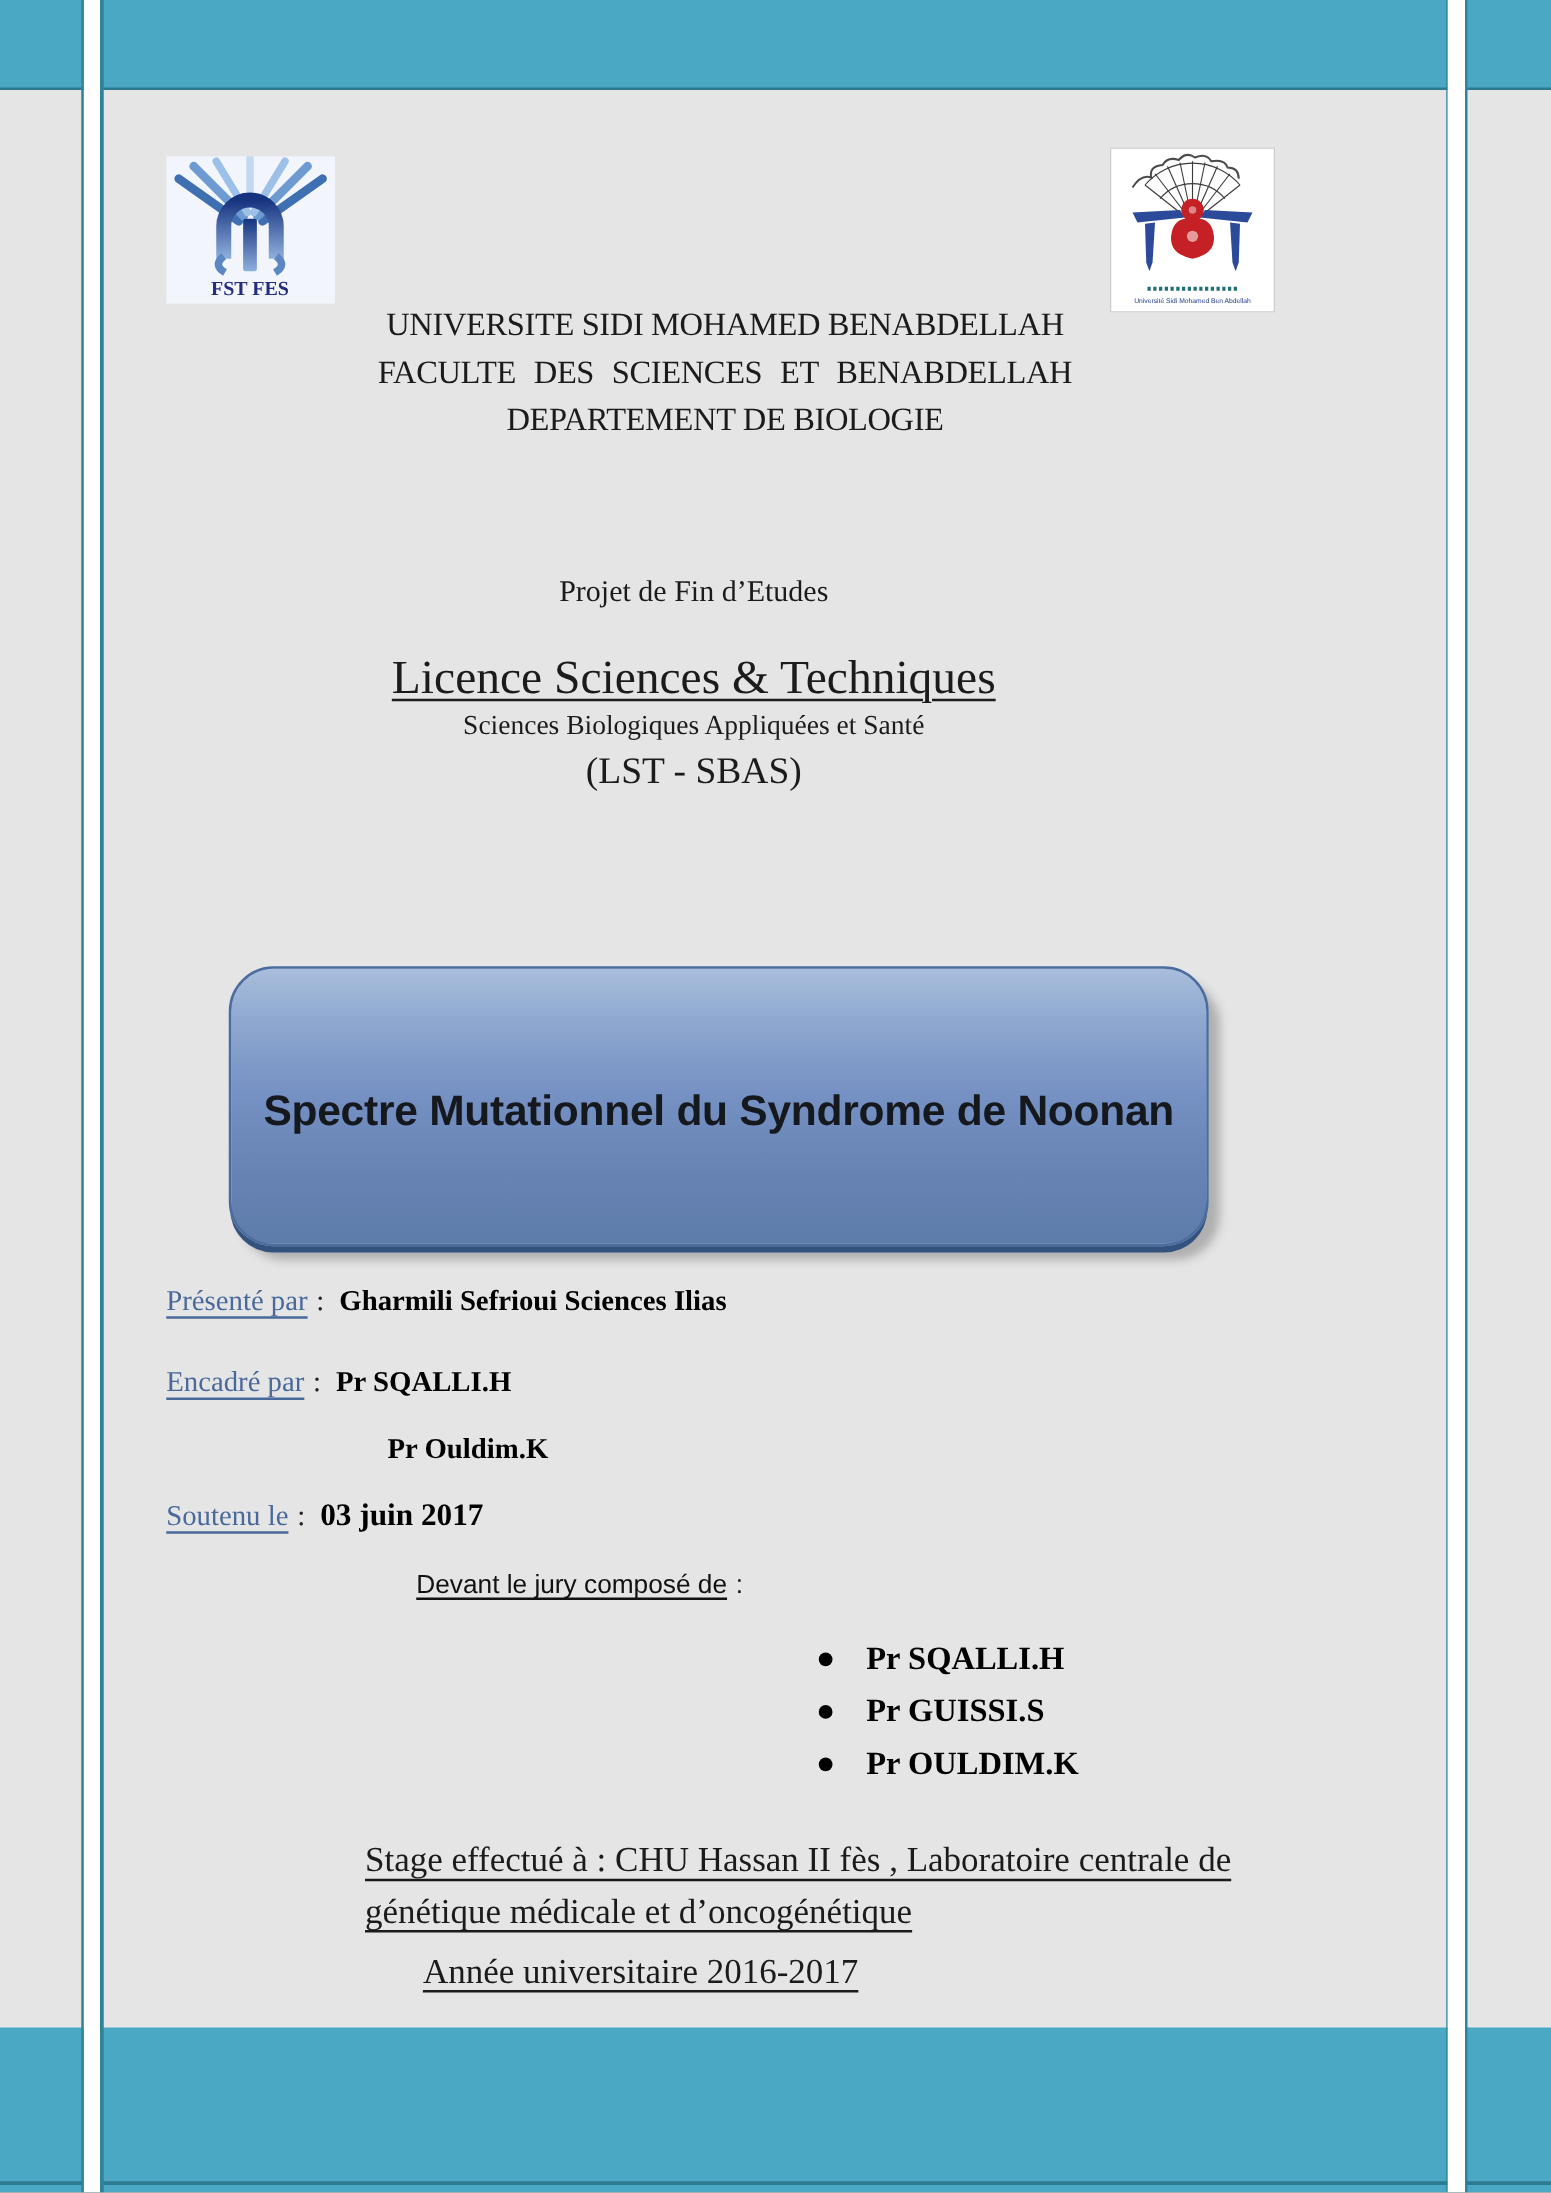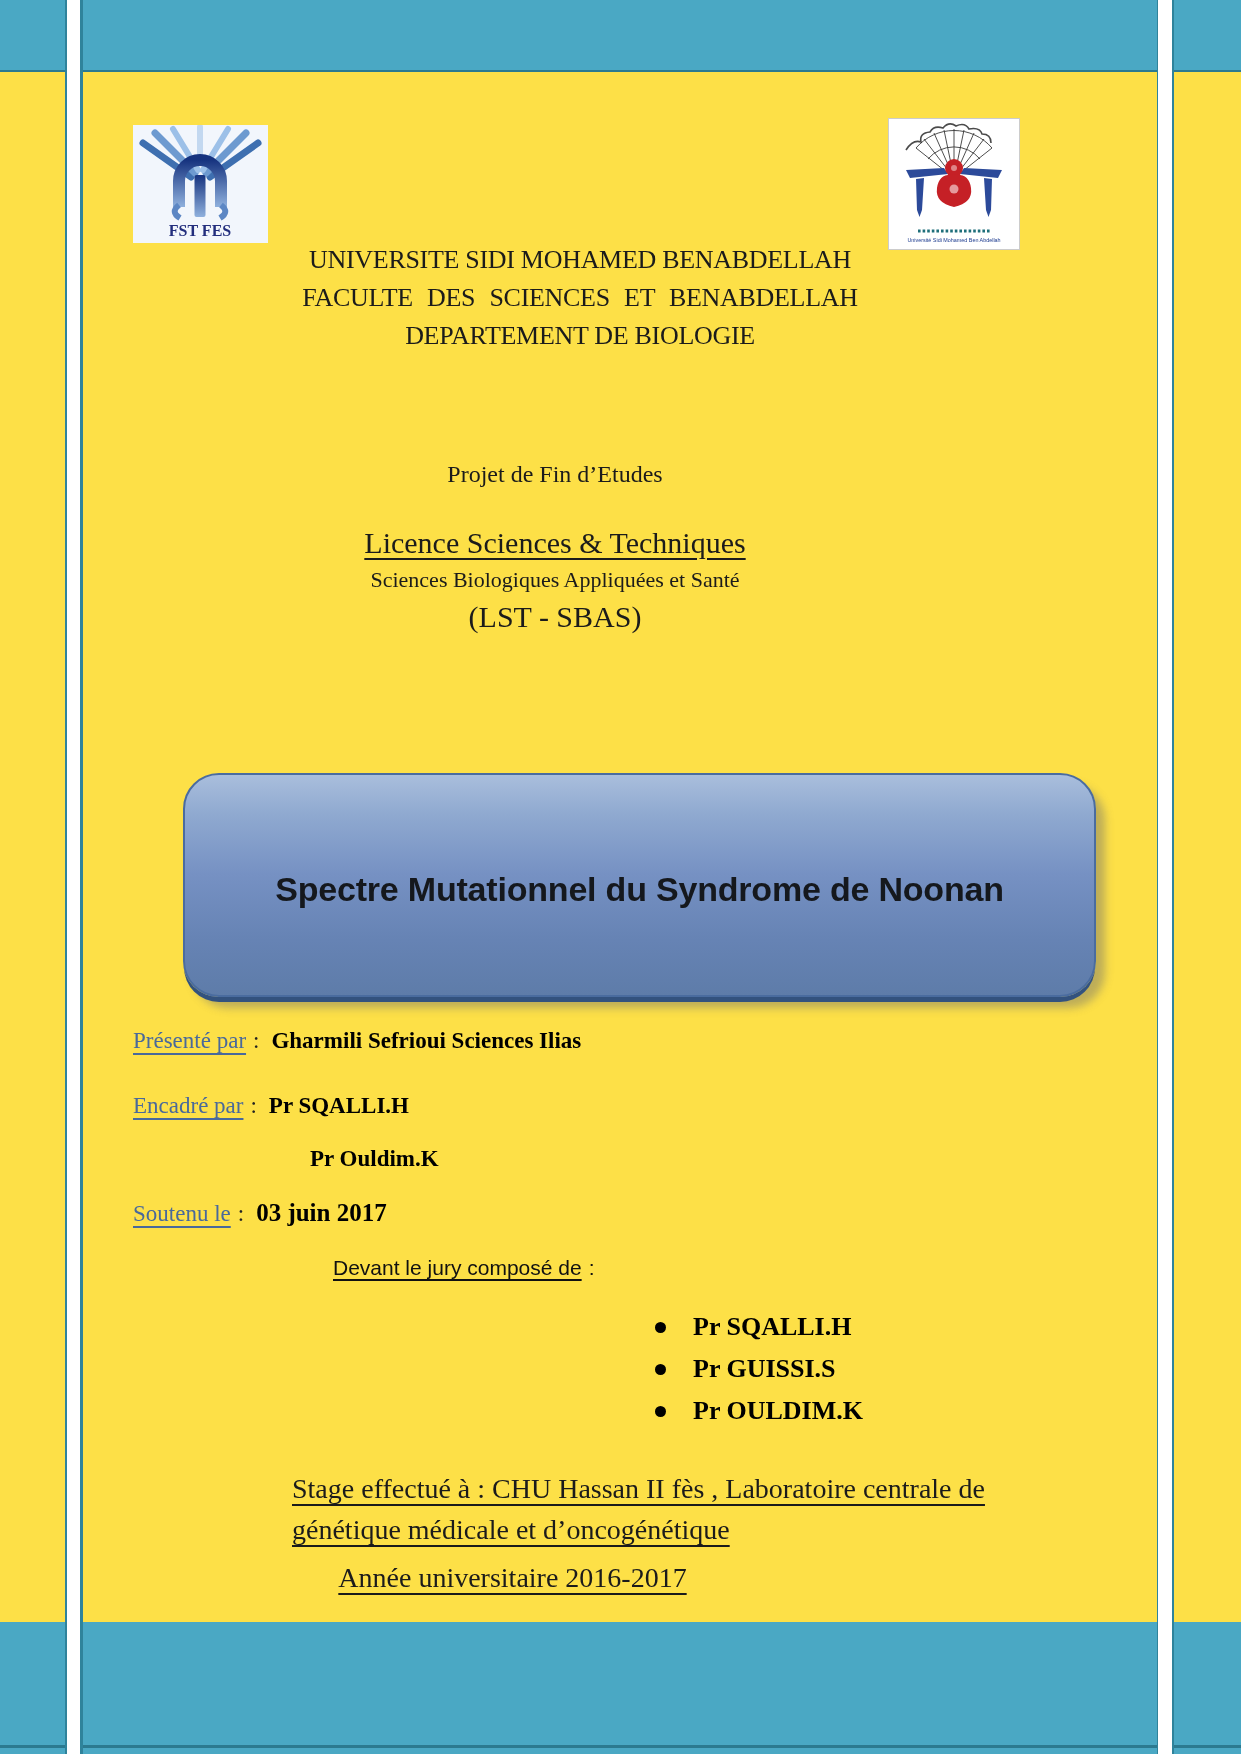--- a/index.html
+++ b/index.html
@@ -1,18 +1,18 @@
 <!DOCTYPE html>
 <html><head>
 <meta charset="utf-8">
 <style>
   html,body { margin:0; padding:0; background:#888; }
   .page {
     position:relative; width:1241px; height:1754px;
-    margin:0 auto; background:#fde047; overflow:hidden;
+    margin:0 auto; background:#e5e5e5; overflow:hidden;
     font-family:"Liberation Serif", serif; color:#1b1b1b;
   }
   
   .band { position:absolute; left:0; width:1241px; background:#4AA8C4; z-index:1; }
   .band-top { top:0; height:70px; border-bottom:2px solid #2C7A90; }
   .band-bottom { top:1622px; height:132px; }
   .band-inner-line { position:absolute; left:0; top:123px; width:100%; height:3px; background:#2C7A90; }
   .slit { position:absolute; top:0; height:1754px; background:#ffffff; z-index:2; }
   .slit-left { left:67px; width:13px; }
   .slit-right { left:1158px; width:14px; }
@@ -29,28 +29,28 @@
   .header-wrap { position:absolute; left:170px; top:241px; width:820px; text-align:center; z-index:4; }
   .hline {
     font-size:26px; line-height:38px; letter-spacing:-0.3px;
     text-underline-offset:5px; text-decoration-thickness:2px;
   }
   .hline-spaced { word-spacing:8px; }
   
   .degree-wrap { position:absolute; left:0; top:458px; width:1110px; text-align:center; z-index:4; }
   .pfe { font-size:24px; font-weight:normal; line-height:32px; margin-bottom:34px; }
   .licence {
-    font-size:30px; line-height:37px;
+    font-size:38px; line-height:37px;
     text-decoration:underline; text-underline-offset:5px; text-decoration-thickness:2px;
   }
   .spec { font-size:22px; line-height:37px; }
   .acr { font-size:30px; line-height:37px; }
   
   .title-box {
-    position:absolute; left:183px; top:773px; width:913px; height:224px; z-index:4;
+    position:absolute; left:183px; top:773px; width:784px; height:224px; z-index:4;
     border-radius:36px; border:2px solid #4A6C9F; box-sizing:border-box;
     background:linear-gradient(#A9BEDC 0%, #8FA9D0 18%, #7691C3 45%, #6683B4 75%, #5E7CA9 100%);
     box-shadow: 0 6px 0 -1px #33527E, 9px 11px 8px rgba(110,110,110,0.45);
     display:flex; align-items:center; justify-content:center;
   }
   .title-text {
     font-family:"Liberation Sans", sans-serif; font-weight:bold;
     font-size:34px; letter-spacing:-0.2px; color:#15181d; transform:translateY(4px);
   }
   

